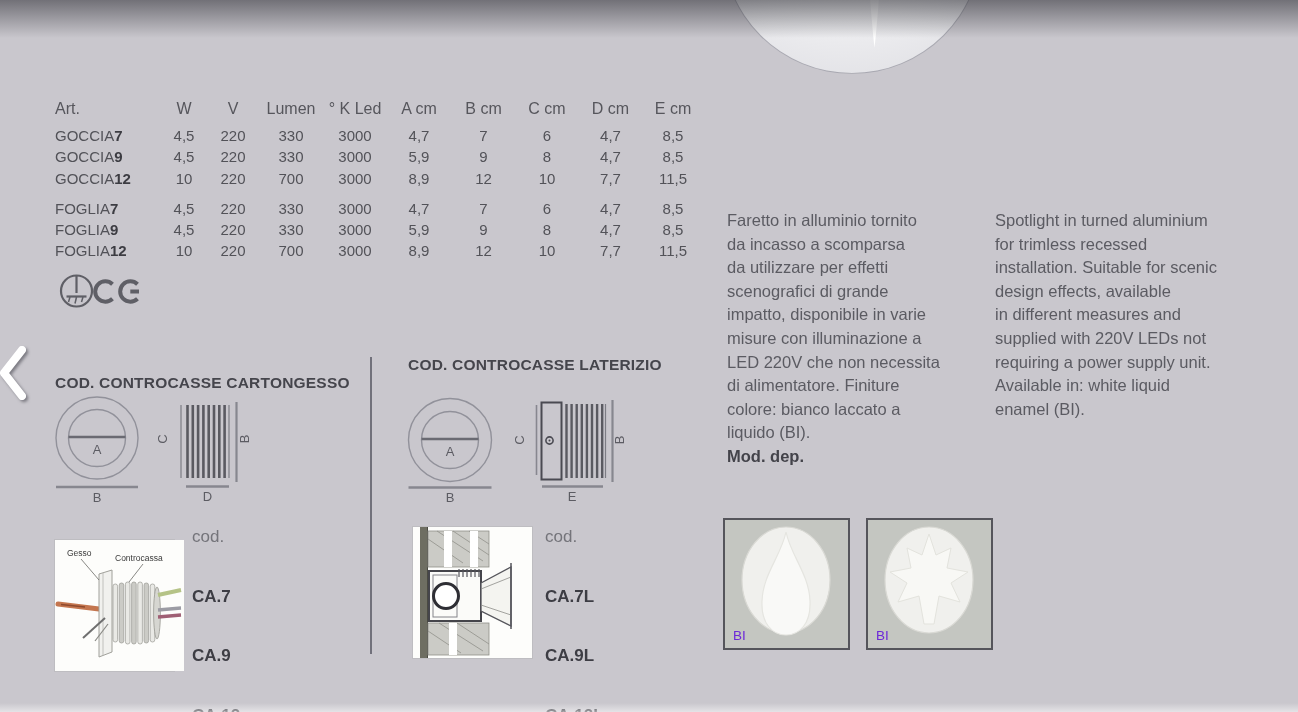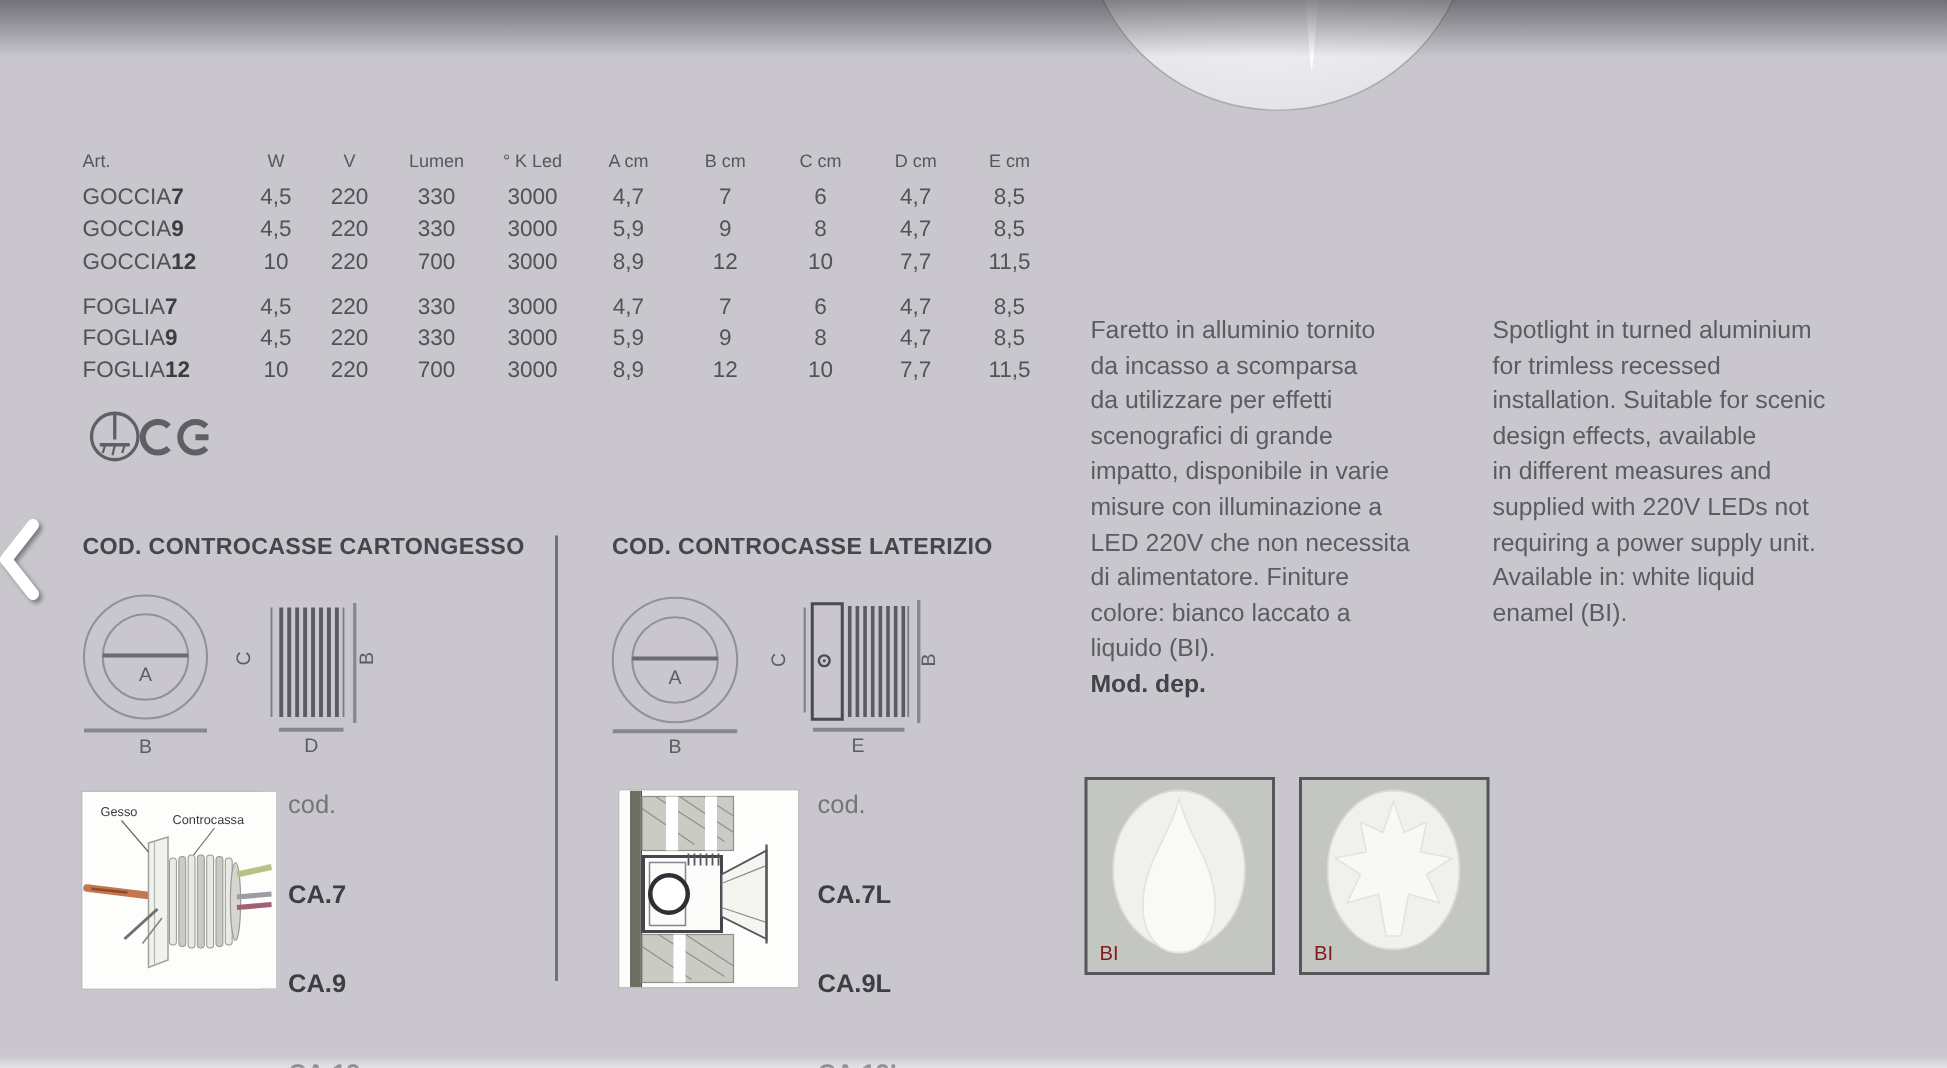--- a/index.html
+++ b/index.html
@@ -20,21 +20,21 @@
     clip-path:polygon(22% 0, 78% 0, 58% 76%, 50% 100%, 42% 76%);
     filter:blur(1.3px);
   }
   .top-shade{position:absolute;left:0;top:0;right:0;height:38px;z-index:40;pointer-events:none;
     background:linear-gradient(180deg, rgba(50,50,57,.58), rgba(50,50,57,0));}
   .bottom-shade{position:absolute;left:0;right:0;bottom:0;height:9px;z-index:40;pointer-events:none;
     background:linear-gradient(0deg, rgba(255,255,255,.5), rgba(255,255,255,0));}
 
   
   #spec-table{position:absolute;left:55px;top:100px;display:grid;color:#525258;font-size:15px;}
-  #spec-table .th{font-size:12px;color:#56565c;padding-bottom:7px;text-align:center;}
+  #spec-table .th{font-size:16px;color:#56565c;padding-bottom:7px;text-align:center;}
   #spec-table .td{text-align:center;line-height:21.3px;}
   #spec-table .first{text-align:left;}
   #spec-table .variant{font-weight:bold;color:#3c3c42;}
   #spec-table .spacer{grid-column:1/-1;height:9px;}
 
   
   .certs{position:absolute;left:58px;top:271px;}
 
   
   .section-title{position:absolute;font-size:15.5px;font-weight:bold;color:#45454c;letter-spacing:.2px;white-space:nowrap;}
@@ -48,21 +48,21 @@
 
   .photo-box{position:absolute;background:#fdfdfb;box-shadow:0 0 0 1px rgba(160,160,160,.25);}
 
   .codes{position:absolute;font-size:17px;line-height:21.6px;color:#74747a;}
   .codes .code-line{font-weight:bold;color:#3d3d44;margin-top:38px;}
 
   .desc{position:absolute;width:270px;font-size:16.5px;line-height:23.6px;color:#5b5b62;white-space:nowrap;}
   .desc .bold-line{font-weight:bold;color:#43434a;}
 
   .swatch{position:absolute;width:123px;height:128px;background:#c4c6c1;border:2px solid #55555b;}
-  .swatch .bi{position:absolute;left:8px;bottom:5px;font-size:13.5px;color:#7f1d1d;}
+  .swatch .bi{position:absolute;left:8px;bottom:5px;font-size:13.5px;color:#6d28d9;}
 </style>
 </head>
 <body>
 
 <div class="page">
 
   <div class="hero-circle"></div>
   <div class="drop-glow"></div>
   <div class="top-shade"></div>
   <div class="bottom-shade"></div>
@@ -154,21 +154,21 @@
       <path d="M54.5,13.2 A10.2,10.2 0 1 0 54.5,27.8"></path>
       <path d="M79.5,13.2 A10.2,10.2 0 1 0 79.5,27.8"></path>
       <line x1="72.3" y1="20.5" x2="81" y2="20.5"></line>
     </g>
   </svg>
 
   <svg class="chevron" width="32" height="58" viewBox="0 0 32 58" style="filter:drop-shadow(2px 2px 1.5px rgba(60,60,70,.55));">
     <polyline points="25,6 7,29 25,52" fill="none" stroke="#ffffff" stroke-width="8" stroke-linecap="round" stroke-linejoin="round"></polyline>
   </svg>
 
-  <div class="section-title" style="left:55px;top:356px;">COD. CONTROCASSE CARTONGESSO</div>
+  <div class="section-title" style="left:55px;top:374px;">COD. CONTROCASSE CARTONGESSO</div>
   <div class="section-title" style="left:408px;top:356px;">COD. CONTROCASSE LATERIZIO</div>
 
   <div class="divider"></div>
 
   <svg class="diagram" style="left:40px;top:392px;" width="225" height="118" viewBox="0 0 225 118">
     <circle cx="57" cy="46" r="41" fill="none" stroke="#91919a" stroke-width="1.4"></circle>
     <circle cx="57" cy="46" r="28.5" fill="none" stroke="#91919a" stroke-width="1.4"></circle>
     <line x1="28.5" y1="45" x2="85.5" y2="45" stroke="#6a6a72" stroke-width="2.6"></line>
     <text x="57" y="62" text-anchor="middle">A</text>
     <line x1="16" y1="95" x2="98" y2="95" stroke="#87878f" stroke-width="2.6"></line>
@@ -216,21 +216,21 @@
       <line x1="197.1" y1="12" x2="197.1" y2="86"></line>
         <line x1="202.2" y1="12" x2="202.2" y2="86"></line>
     </g>
     <line x1="205.5" y1="12" x2="205.5" y2="86" stroke="#7c7c84" stroke-width="1.2"></line>
     <line x1="212.5" y1="8" x2="212.5" y2="90" stroke="#87878f" stroke-width="2.2"></line>
     <text x="223.5" y="48" text-anchor="middle" transform="rotate(-90 223.5 48)">B</text>
     <line x1="142" y1="94.5" x2="203" y2="94.5" stroke="#87878f" stroke-width="2.6"></line>
     <text x="172" y="109" text-anchor="middle">E</text>
   </svg>
 
-  <div class="photo-box" style="left:55px;top:528px;width:119px;height:131px;">
+  <div class="photo-box" style="left:55px;top:540px;width:119px;height:131px;">
     <svg width="129" height="131" viewBox="0 0 129 131">
       <rect width="129" height="131" fill="#fdfdfb"></rect>
       <line x1="3" y1="64" x2="44" y2="69" stroke="#c4764f" stroke-width="5" stroke-linecap="round"></line>
       <line x1="6" y1="64.5" x2="30" y2="67" stroke="#8f4a2e" stroke-width="1.6"></line>
       <polygon points="44,34 57,30 57,112 44,117" fill="#f1f1ee" stroke="#a0a09a" stroke-width="1"></polygon>
       <line x1="48" y1="33" x2="48" y2="115" stroke="#b5b5af" stroke-width="0.8"></line>
       <g stroke="#9a9a94" stroke-width="0.7">
         <rect x="58" y="44" width="4.6" height="58" rx="2.2" fill="#e9e9e5"></rect>
         <rect x="64.2" y="43" width="4.6" height="60" rx="2.2" fill="#cbcbc6"></rect>
         <rect x="70.4" y="42" width="4.6" height="62" rx="2.2" fill="#e9e9e5"></rect>

